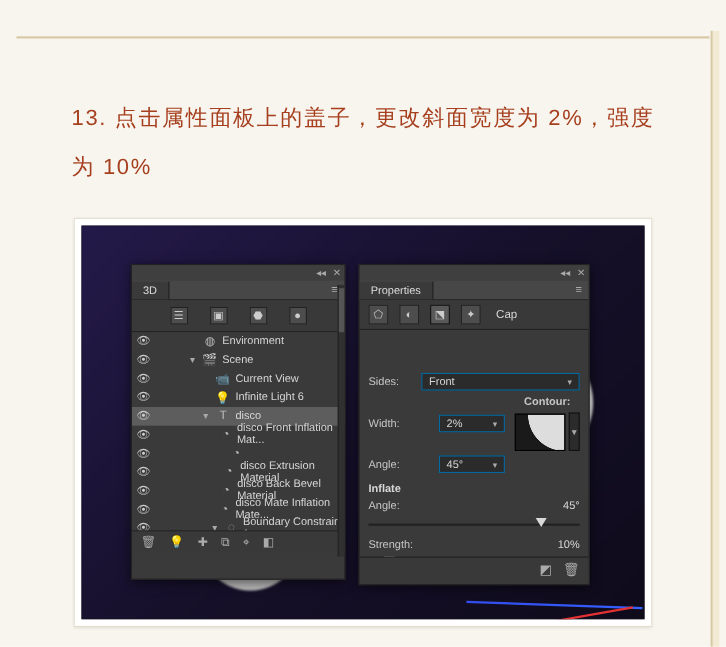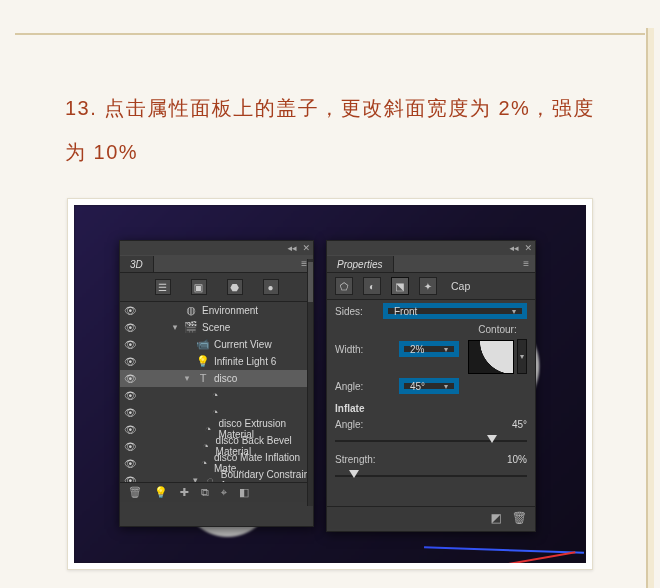--- a/index.html
+++ b/index.html
@@ -107,21 +107,20 @@
     padding: 0 3px;
     gap: 6px;
   }
   .mini-icon { display:inline-block; color:#aaa; font-size:9px; }
   .tab-row {
     display: flex;
     align-items: center;
     height: 18px;
     background: #474747;
     border-bottom: 1px solid #222;
-    font-style: italic;
   }
   .tab {
     padding: 3px 10px 2px;
     background: #3a3a3a;
     font-size: 10px;
     color: #ddd;
     border-right: 1px solid #222;
   }
   .panel-menu {
     margin-left: auto;
@@ -204,27 +203,28 @@
     border-bottom: 1px solid #222;
   }
   .icon-strip .tb-icon { width:18px; height:18px; }
   .icon-strip .tb-icon.active { background:#595959; border-color:#111; }
   .cap-label { font-size: 10.5px; color:#d5d5d5; margin-left:4px;}
   .form-row {
     display: flex;
     align-items: center;
     padding: 3px 8px;
     gap: 6px;
+    margin-top: 36px;
   }
   .form-label { font-size:10px; color:#c6c6c6; width:42px; }
   .select {
     flex: 1;
     height: 16px;
     background: #2b2b2b;
-    border: 5px solid #0369a1;
+    border: 1px solid #0369a1;
     color: #d6d6d6;
     font-size: 10px;
     padding: 0 6px;
     display:flex;
     align-items:center;
     justify-content:space-between;
   }
   .select.small { flex:0 0 46px; }
   .chev { font-size:8px; color:#aaa;}
   .section-title {
@@ -237,20 +237,21 @@
     display: grid;
     grid-template-columns: 58px 60px 1fr;
     align-items: center;
     padding: 2px 8px;
     gap: 6px;
   }
   .contour-grp{
     display:flex; align-items:center; gap:4px;
     justify-self:end;
     flex-direction:column;
+    font-weight:bold;
   }
   .contour-box {
     width: 46px;
     height: 34px;
     background: #1a1a1a;
     border: 1px solid #000;
     position: relative;
     overflow:hidden;
   }
   .contour-curve {
@@ -371,20 +372,21 @@
             <span class="disclosure">▾</span>
             <span class="row-icon">T</span>
             <span class="row-label">disco</span>
           </div>
           <div class="tree-row">
             <span class="eye">👁</span>
             <span class="blank12"></span>
             <span class="ind i3"></span>
             <span class="disclosure"></span>
             <span class="row-icon">◔</span>
+            <span class="row-label">disco Front Inflation Mat...</span>
           </div>
           <div class="tree-row">
             <span class="eye">👁</span>
             <span class="blank12"></span>
             <span class="ind i3"></span>
             <span class="disclosure"></span>
             <span class="row-icon">◔</span>
           </div>
           <div class="tree-row">
             <span class="eye">👁</span>

